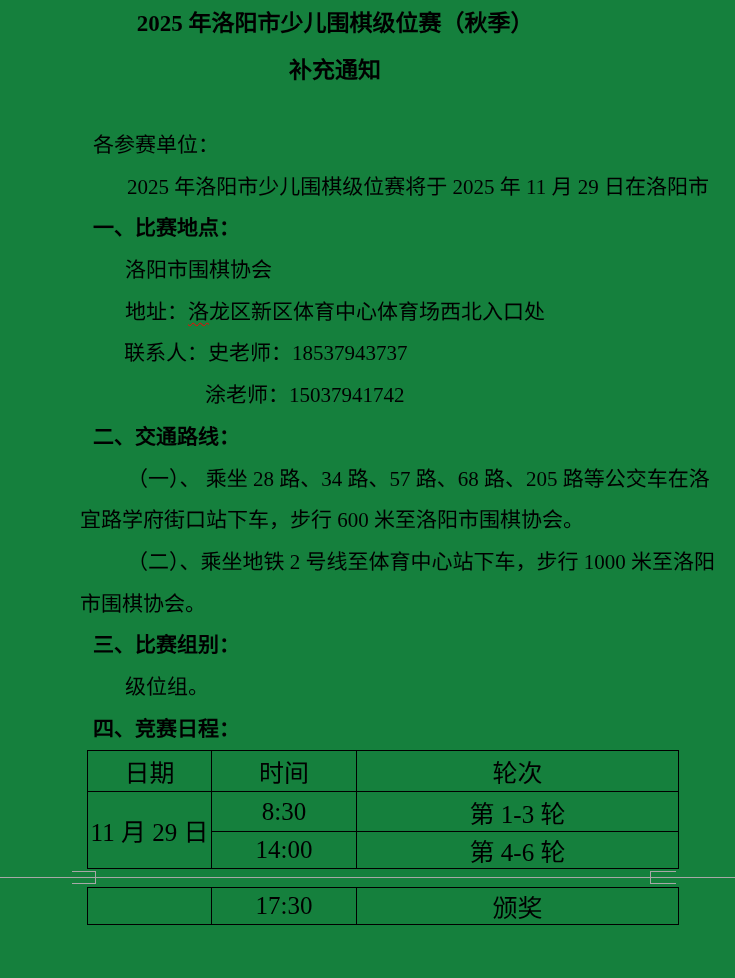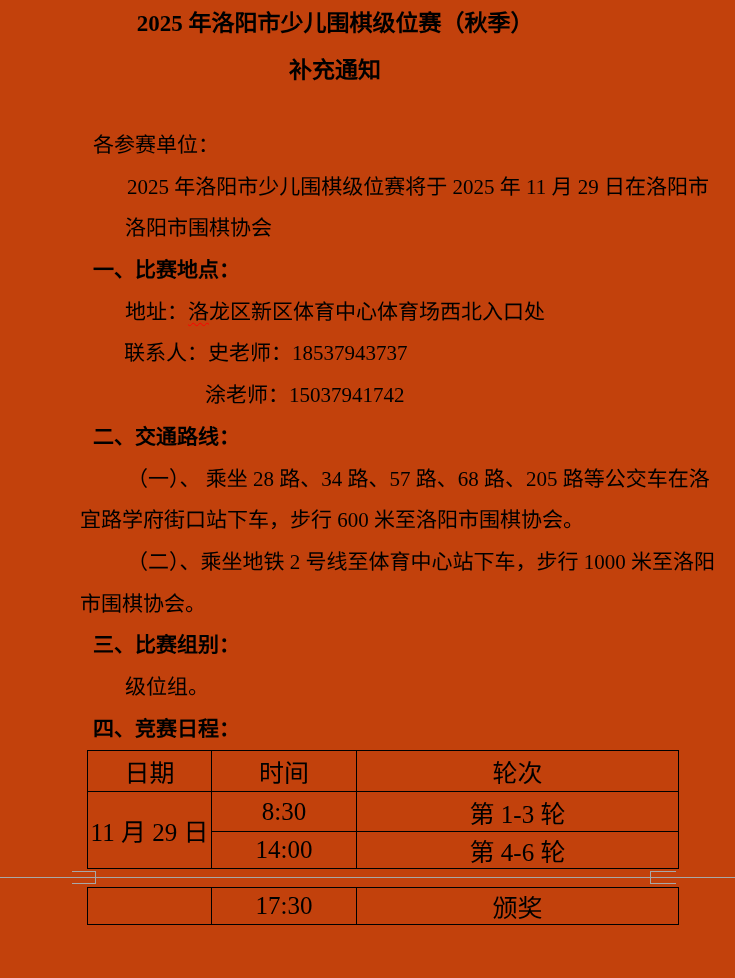--- a/index.html
+++ b/index.html
@@ -1,20 +1,20 @@
 <!DOCTYPE html>
 <html lang="zh-CN"><head>
 <meta charset="utf-8">
 <style>
   html, body { margin: 0; padding: 0; background: #ffffff; }
   .page {
     position: relative;
     width: 735px;
     height: 978px;
-    background: #c2410c;
+    background: #15803d;
     overflow: hidden;
     font-family: "Liberation Serif", "DejaVu Serif", serif;
     color: #000000;
   }
   .content { padding-left: 80px; padding-top: 0; }
 
   .title-line {
     width: 510px;
     height: 47px;
     line-height: 47px;
@@ -91,22 +91,22 @@
 <div class="page">
   <div class="content">
 
     <div class="title-line">2025 年洛阳市少儿围棋级位赛（秋季）</div>
     <div class="title-line">补充通知</div>
     <div class="title-spacer"></div>
 
     <div class="line ind13">各参赛单位：</div>
     <div class="line ind47">2025 年洛阳市少儿围棋级位赛将于 2025 年 11 月 29 日在洛阳市</div>
 
+    <div class="line ind13 bold">一、比赛地点：</div>
     <div class="line ind45">洛阳市围棋协会</div>
-    <div class="line ind13 bold">一、比赛地点：</div>
     <div class="line ind45"><span>地址：</span><span class="typo" style="text-decoration-color: rgb(255, 0, 0);">洛</span><span>龙区新区体育中心体育场西北入口处</span></div>
     <div class="line ind44">联系人：史老师：18537943737</div>
     <div class="line ind125">涂老师：15037941742</div>
 
     <div class="line ind13 bold">二、交通路线：</div>
     <div class="line ind47">（一）、 乘坐 28 路、34 路、57 路、68 路、205 路等公交车在洛</div>
     <div class="line">宜路学府街口站下车，步行 600 米至洛阳市围棋协会。</div>
     <div class="line ind47">（二）、乘坐地铁 2 号线至体育中心站下车，步行 1000 米至洛阳</div>
     <div class="line">市围棋协会。</div>
 

